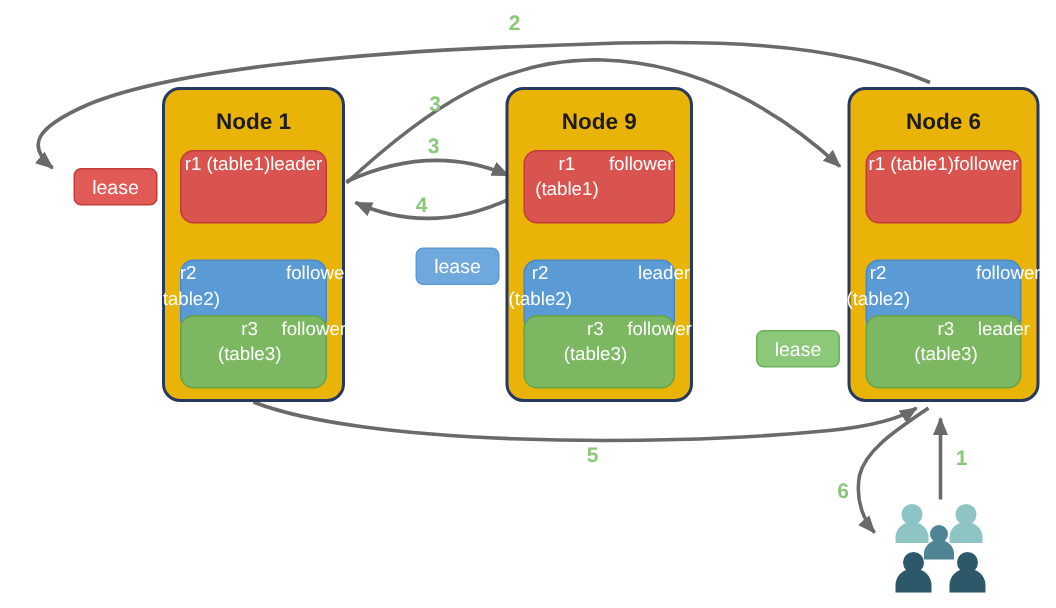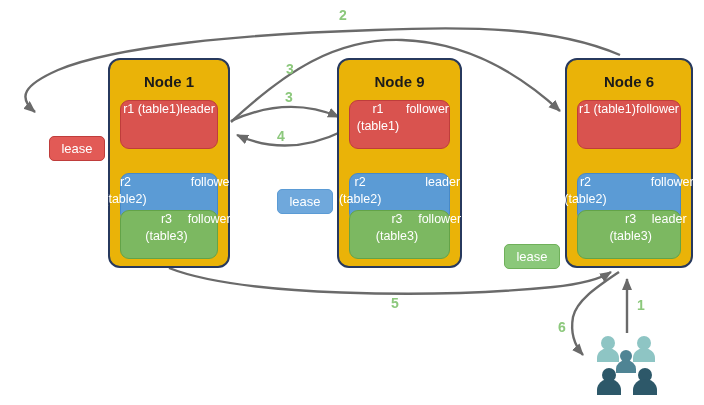--- a/index.html
+++ b/index.html
@@ -23,21 +23,20 @@
     display:flex;flex-direction:row;justify-content:center;box-sizing:border-box;
   }
   .rbox.red{background:var(--leader-red,#d9534f);border:1.5px solid var(--red-border,#bf3d3b);}
   .rbox.blue{background:var(--follower-blue,#5b9bd5);border:1.5px solid var(--blue-border,#4789c8);}
   .rbox.green{background:var(--green,#7cb861);border:1.5px solid var(--green-border,#63a348);padding-left:38px;}
   .r1{top:40px;} .r2{top:113px;gap:44px;} .r3{top:150px;}
   .lease{
     position:absolute;width:56px;height:25px;border-radius:5px;color:#fff;
     font-size:13px;display:flex;align-items:center;justify-content:center;
     box-sizing:border-box;
-    margin-top:24px;
   }
   .lease.red{left:49px;top:112px;background:var(--lease-red,#e25a56);border:1.5px solid var(--red-border,#bf3d3b);}
   .lease.blue{left:277px;top:165px;background:var(--lease-blue,#6fa8dc);border:1.5px solid var(--follower-blue,#5b9bd5);}
   .lease.green{left:504px;top:220px;background:var(--lease-green,#8bc87a);border:1.5px solid var(--lease-green-border,#6fb05a);}
   .step{
     position:absolute;color:var(--step-green,#8cc87c);font-weight:bold;font-size:14px;
     transform:translateX(-50%);
   }
   .users{position:absolute;left:592px;top:333px;}
 </style>

